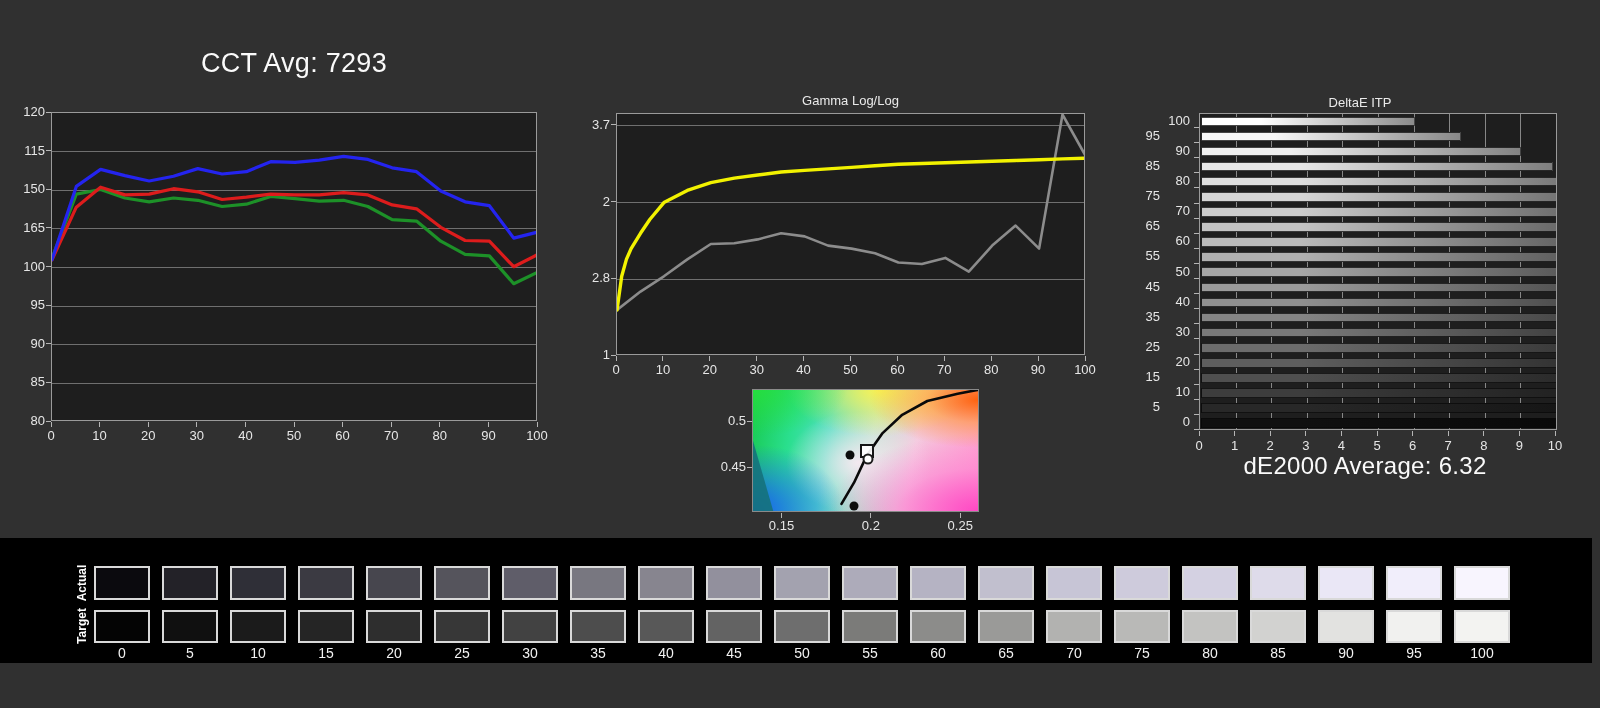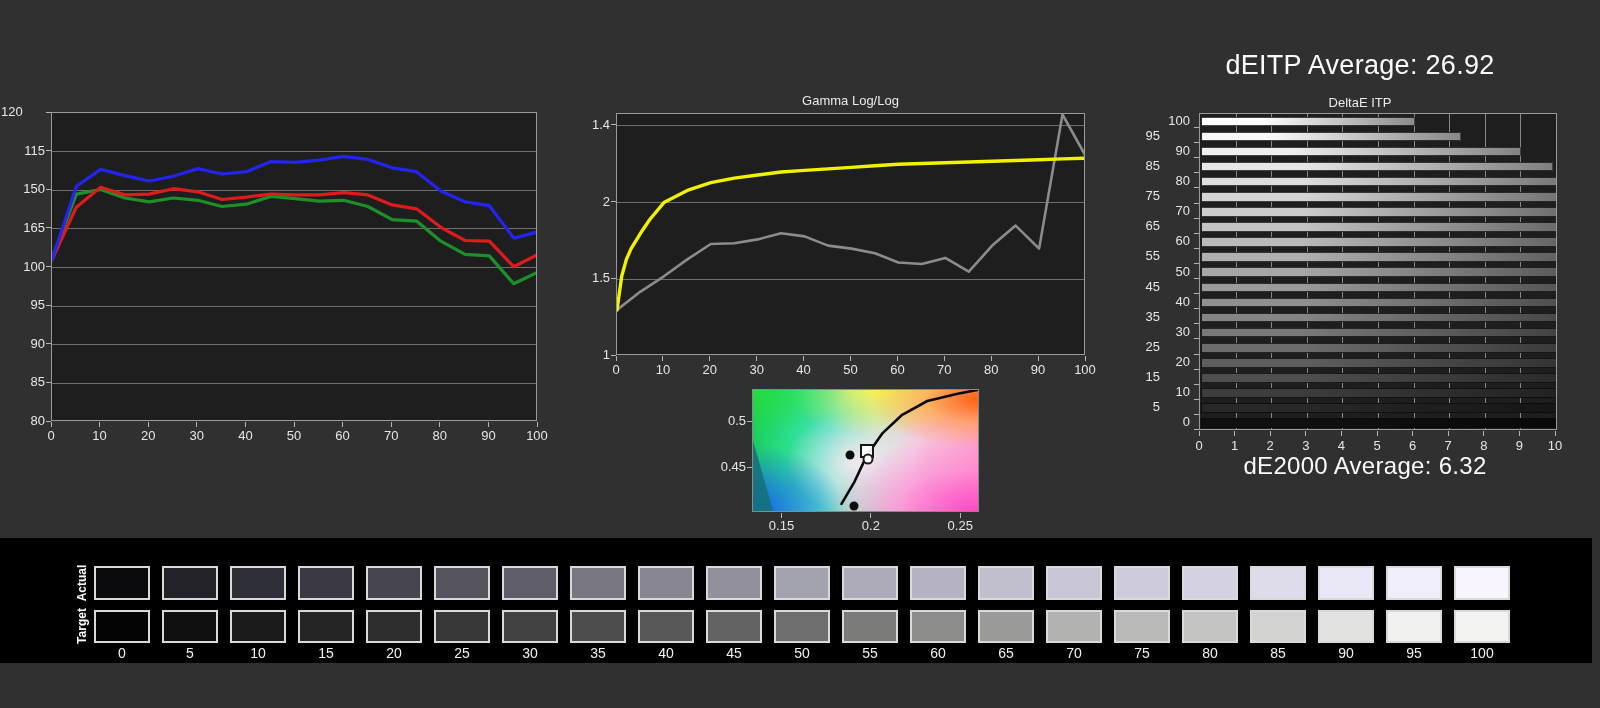--- a/index.html
+++ b/index.html
@@ -33,20 +33,21 @@
   .swatch{position:absolute;border:2px solid #d9d9d9;box-sizing:border-box;}
   .sw-label{position:absolute;text-align:center;font-size:14px;color:#f2f2f2;}
   .vlabel{position:absolute;font-size:12px;font-weight:700;color:#ffffff;transform:translate(-50%,-50%) rotate(-90deg);white-space:nowrap;}
   svg{position:absolute;left:0;top:0;}
 </style>
 </head>
 <body>
 
 <div id="canvas">
 
+  <div class="chart-title" id="t-cct" style="left:51px;top:48px;width:486px;">CCT Avg: 7293</div>
   <div class="plot" id="p-rgb" style="left: 51px; top: 112px; width: 486px; height: 309px;">
       <div class="gridh" style="top: 38.125px;"></div>
       <div class="gridh" style="top: 76.75px;"></div>
       <div class="gridh" style="top: 115.375px;"></div>
       <div class="gridh" style="top: 154px;"></div>
       <div class="gridh" style="top: 192.625px;"></div>
       <div class="gridh" style="top: 231.25px;"></div>
       <div class="gridh" style="top: 269.875px;"></div>
       <svg width="486" height="309">
         <polyline points="0.0,145.2 24.3,81.1 48.6,76.5 72.9,85.0 97.2,88.8 121.5,85.0 145.8,87.3 170.1,93.5 194.4,91.2 218.7,83.4 243.0,85.7 267.3,88.1 291.6,87.3 315.9,93.5 340.2,106.6 364.5,108.1 388.8,128.2 413.1,141.4 437.4,142.9 461.7,170.7 486.0,159.1" fill="none" stroke="#1d9128" stroke-width="3.2" stroke-linejoin="round" stroke-linecap="round"></polyline>
@@ -71,21 +72,20 @@
     <div id="cie-tri"></div>
   <svg width="227" height="123">
         <polyline points="88.5,113.8 101.0,92.7 113.5,66.1 129.6,43.1 149.2,24.8 174.3,11.0 204.7,3.7 224.3,0.0" fill="none" stroke="#0a0a0a" stroke-width="2.6" stroke-linejoin="round" stroke-linecap="round"></polyline>
       </svg>
       <div class="marker" style="left: 97.4134px; top: 65.1716px; width: 9px; height: 9px; border-radius: 50%; background: rgb(13, 13, 13);"></div>
       <div class="marker" style="left: 100.988px; top: 115.657px; width: 9px; height: 9px; border-radius: 50%; background: rgb(13, 13, 13);"></div>
       <div class="marker" style="left: 113.5px; top: 60.5821px; width: 14px; height: 14px; border: 2px solid rgb(22, 22, 22); background: rgba(255, 255, 255, 0.92);"></div>
       <div class="marker" style="left: 115.287px; top: 68.8433px; width: 11px; height: 11px; border-radius: 50%; border: 2px solid rgb(28, 28, 28); background: rgb(255, 255, 255);"></div>
     </div>
 
-  <div class="chart-title" id="t-deitp" style="left:1160px;top:50px;width:400px;">dEITP Average: 26.92</div>
   <div class="chart-sub" id="s-deitp" style="left:1160px;top:95px;width:400px;">DeltaE ITP</div>
   <div class="plot" id="p-deitp" style="left: 1199px; top: 113px; width: 358px; height: 317px;">
       <div class="gridv" style="left: 35.6px;"></div>
       <div class="gridv" style="left: 71.2px;"></div>
       <div class="gridv" style="left: 106.8px;"></div>
       <div class="gridv" style="left: 142.4px;"></div>
       <div class="gridv" style="left: 178px;"></div>
       <div class="gridv" style="left: 213.6px;"></div>
       <div class="gridv" style="left: 249.2px;"></div>
       <div class="gridv" style="left: 284.8px;"></div>
@@ -175,21 +175,21 @@
       <div class="swatch" style="left: 1318px; top: 72px; width: 56px; height: 33px; background: rgb(226, 226, 224);"></div>
       <div class="sw-label" style="left: 1312px; top: 107px; width: 68px;">90</div>
       <div class="swatch" style="left: 1386px; top: 28px; width: 56px; height: 34px; background: rgb(241, 238, 251);"></div>
       <div class="swatch" style="left: 1386px; top: 72px; width: 56px; height: 33px; background: rgb(241, 241, 239);"></div>
       <div class="sw-label" style="left: 1380px; top: 107px; width: 68px;">95</div>
       <div class="swatch" style="left: 1454px; top: 28px; width: 56px; height: 34px; background: rgb(248, 245, 254);"></div>
       <div class="swatch" style="left: 1454px; top: 72px; width: 56px; height: 33px; background: rgb(243, 243, 241);"></div>
       <div class="sw-label" style="left: 1448px; top: 107px; width: 68px;">100</div>
     </div>
 
-<div class="axis-label" style="left: 1px; top: 104px; width: 44px; text-align: left;">120</div>
+<div class="axis-label" style="left: 1px; top: 104px; width: 44px; text-align: right;">120</div>
     <div class="tick" style="left: 46px; top: 111.5px; width: 5px; height: 1px;"></div>
     <div class="axis-label" style="left: 1px; top: 142.625px; width: 44px; text-align: right;">115</div>
     <div class="tick" style="left: 46px; top: 150.125px; width: 5px; height: 1px;"></div>
     <div class="axis-label" style="left: 1px; top: 181.25px; width: 44px; text-align: right;">150</div>
     <div class="tick" style="left: 46px; top: 188.75px; width: 5px; height: 1px;"></div>
     <div class="axis-label" style="left: 1px; top: 219.875px; width: 44px; text-align: right;">165</div>
     <div class="tick" style="left: 46px; top: 227.375px; width: 5px; height: 1px;"></div>
     <div class="axis-label" style="left: 1px; top: 258.5px; width: 44px; text-align: right;">100</div>
     <div class="tick" style="left: 46px; top: 266px; width: 5px; height: 1px;"></div>
     <div class="axis-label" style="left: 1px; top: 297.125px; width: 44px; text-align: right;">95</div>
@@ -215,25 +215,25 @@
     <div class="axis-label" style="left: 322.6px; top: 428px; width: 40px; text-align: center;">60</div>
     <div class="tick" style="left: 342.1px; top: 422px; width: 1px; height: 5px;"></div>
     <div class="axis-label" style="left: 371.2px; top: 428px; width: 40px; text-align: center;">70</div>
     <div class="tick" style="left: 390.7px; top: 422px; width: 1px; height: 5px;"></div>
     <div class="axis-label" style="left: 419.8px; top: 428px; width: 40px; text-align: center;">80</div>
     <div class="tick" style="left: 439.3px; top: 422px; width: 1px; height: 5px;"></div>
     <div class="axis-label" style="left: 468.4px; top: 428px; width: 40px; text-align: center;">90</div>
     <div class="tick" style="left: 487.9px; top: 422px; width: 1px; height: 5px;"></div>
     <div class="axis-label" style="left: 517px; top: 428px; width: 40px; text-align: center;">100</div>
     <div class="tick" style="left: 536.5px; top: 422px; width: 1px; height: 5px;"></div>
-    <div class="axis-label" style="left: 566px; top: 116.962px; width: 44px; text-align: right;">1.4</div>
+    <div class="axis-label" style="left: 566px; top: 116.962px; width: 44px; text-align: right;">3.7</div>
     <div class="tick" style="left: 611px; top: 124.462px; width: 5px; height: 1px;"></div>
     <div class="axis-label" style="left: 566px; top: 193.641px; width: 44px; text-align: right;">2</div>
     <div class="tick" style="left: 611px; top: 201.141px; width: 5px; height: 1px;"></div>
-    <div class="axis-label" style="left: 566px; top: 270.321px; width: 44px; text-align: right;">1.5</div>
+    <div class="axis-label" style="left: 566px; top: 270.321px; width: 44px; text-align: right;">2.8</div>
     <div class="tick" style="left: 611px; top: 277.821px; width: 5px; height: 1px;"></div>
     <div class="axis-label" style="left: 566px; top: 347px; width: 44px; text-align: right;">1</div>
     <div class="tick" style="left: 611px; top: 354.5px; width: 5px; height: 1px;"></div>
     <div class="axis-label" style="left: 596px; top: 362px; width: 40px; text-align: center;">0</div>
     <div class="tick" style="left: 615.5px; top: 356px; width: 1px; height: 5px;"></div>
     <div class="axis-label" style="left: 642.9px; top: 362px; width: 40px; text-align: center;">10</div>
     <div class="tick" style="left: 662.4px; top: 356px; width: 1px; height: 5px;"></div>
     <div class="axis-label" style="left: 689.8px; top: 362px; width: 40px; text-align: center;">20</div>
     <div class="tick" style="left: 709.3px; top: 356px; width: 1px; height: 5px;"></div>
     <div class="axis-label" style="left: 736.7px; top: 362px; width: 40px; text-align: center;">30</div>

